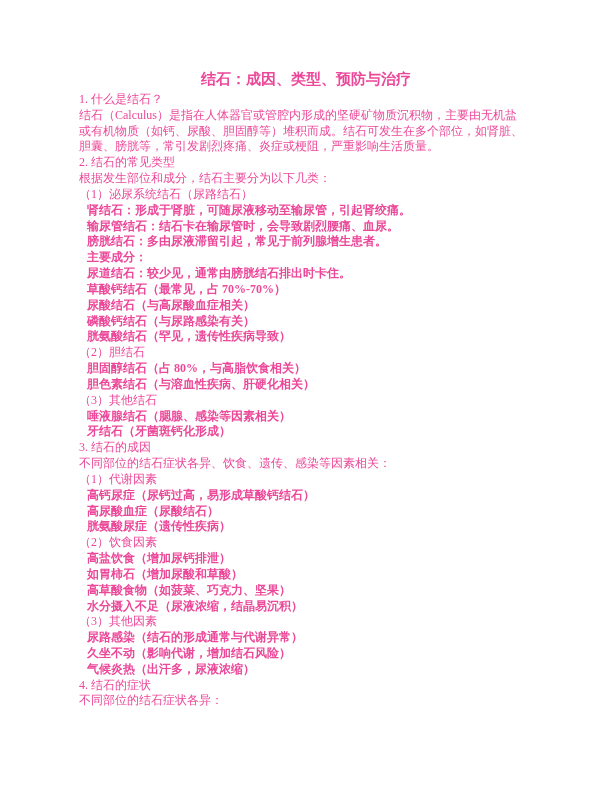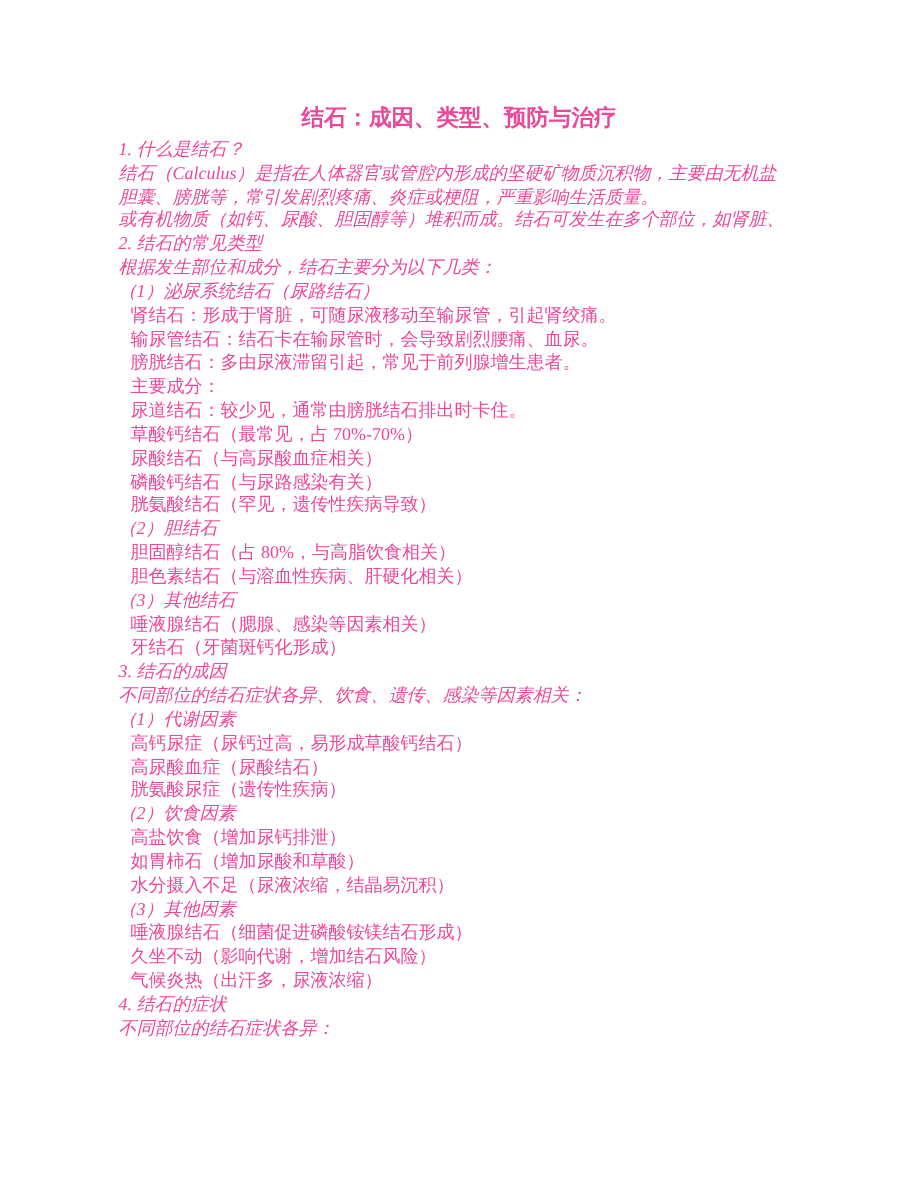--- a/index.html
+++ b/index.html
@@ -29,34 +29,34 @@
     font-weight: 700;
     line-height: 19px;
     text-align: center;
     white-space: nowrap;
   }
   .line {
     font-size: 12px;
     line-height: 15.83px;
     white-space: nowrap;
   }
-  .indent-0 { padding-left: 0; font-style: italic; }
-  .indent-1 { padding-left: 8px; }
+  .indent-0 { padding-left: 0; }
+  .indent-1 { padding-left: 8px; font-weight: bold; }
 </style>
 </head>
 <body>
 
 <div class="page">
   <div class="content">
     <h1 class="doc-title">结石：成因、类型、预防与治疗</h1>
     <div id="doc-body">
         <div class="line indent-0">1. 什么是结石？</div>
         <div class="line indent-0">结石（Calculus）是指在人体器官或管腔内形成的坚硬矿物质沉积物，主要由无机盐</div>
+        <div class="line indent-0">或有机物质（如钙、尿酸、胆固醇等）堆积而成。结石可发生在多个部位，如肾脏、</div>
         <div class="line indent-0">胆囊、膀胱等，常引发剧烈疼痛、炎症或梗阻，严重影响生活质量。</div>
-        <div class="line indent-0">或有机物质（如钙、尿酸、胆固醇等）堆积而成。结石可发生在多个部位，如肾脏、</div>
         <div class="line indent-0">2. 结石的常见类型</div>
         <div class="line indent-0">根据发生部位和成分，结石主要分为以下几类：</div>
         <div class="line indent-0">（1）泌尿系统结石（尿路结石）</div>
         <div class="line indent-1">肾结石：形成于肾脏，可随尿液移动至输尿管，引起肾绞痛。</div>
         <div class="line indent-1">输尿管结石：结石卡在输尿管时，会导致剧烈腰痛、血尿。</div>
         <div class="line indent-1">膀胱结石：多由尿液滞留引起，常见于前列腺增生患者。</div>
         <div class="line indent-1">主要成分：</div>
         <div class="line indent-1">尿道结石：较少见，通常由膀胱结石排出时卡住。</div>
         <div class="line indent-1">草酸钙结石（最常见，占 70%-70%）</div>
         <div class="line indent-1">尿酸结石（与高尿酸血症相关）</div>
@@ -70,22 +70,23 @@
         <div class="line indent-1">牙结石（牙菌斑钙化形成）</div>
         <div class="line indent-0">3. 结石的成因</div>
         <div class="line indent-0">不同部位的结石症状各异、饮食、遗传、感染等因素相关：</div>
         <div class="line indent-0">（1）代谢因素</div>
         <div class="line indent-1">高钙尿症（尿钙过高，易形成草酸钙结石）</div>
         <div class="line indent-1">高尿酸血症（尿酸结石）</div>
         <div class="line indent-1">胱氨酸尿症（遗传性疾病）</div>
         <div class="line indent-0">（2）饮食因素</div>
         <div class="line indent-1">高盐饮食（增加尿钙排泄）</div>
         <div class="line indent-1">如胃柿石（增加尿酸和草酸）</div>
+        <div class="line indent-1">高草酸食物（如菠菜、巧克力、坚果）</div>
         <div class="line indent-1">水分摄入不足（尿液浓缩，结晶易沉积）</div>
         <div class="line indent-0">（3）其他因素</div>
-        <div class="line indent-1">唾液腺结石（细菌促进磷酸铵镁结石形成）</div>
+        <div class="line indent-1">尿路感染（结石的形成通常与代谢异常）</div>
         <div class="line indent-1">久坐不动（影响代谢，增加结石风险）</div>
         <div class="line indent-1">气候炎热（出汗多，尿液浓缩）</div>
         <div class="line indent-0">4. 结石的症状</div>
         <div class="line indent-0">不同部位的结石症状各异：</div>
       </div>
   </div>
 </div>
 
 </body></html>

